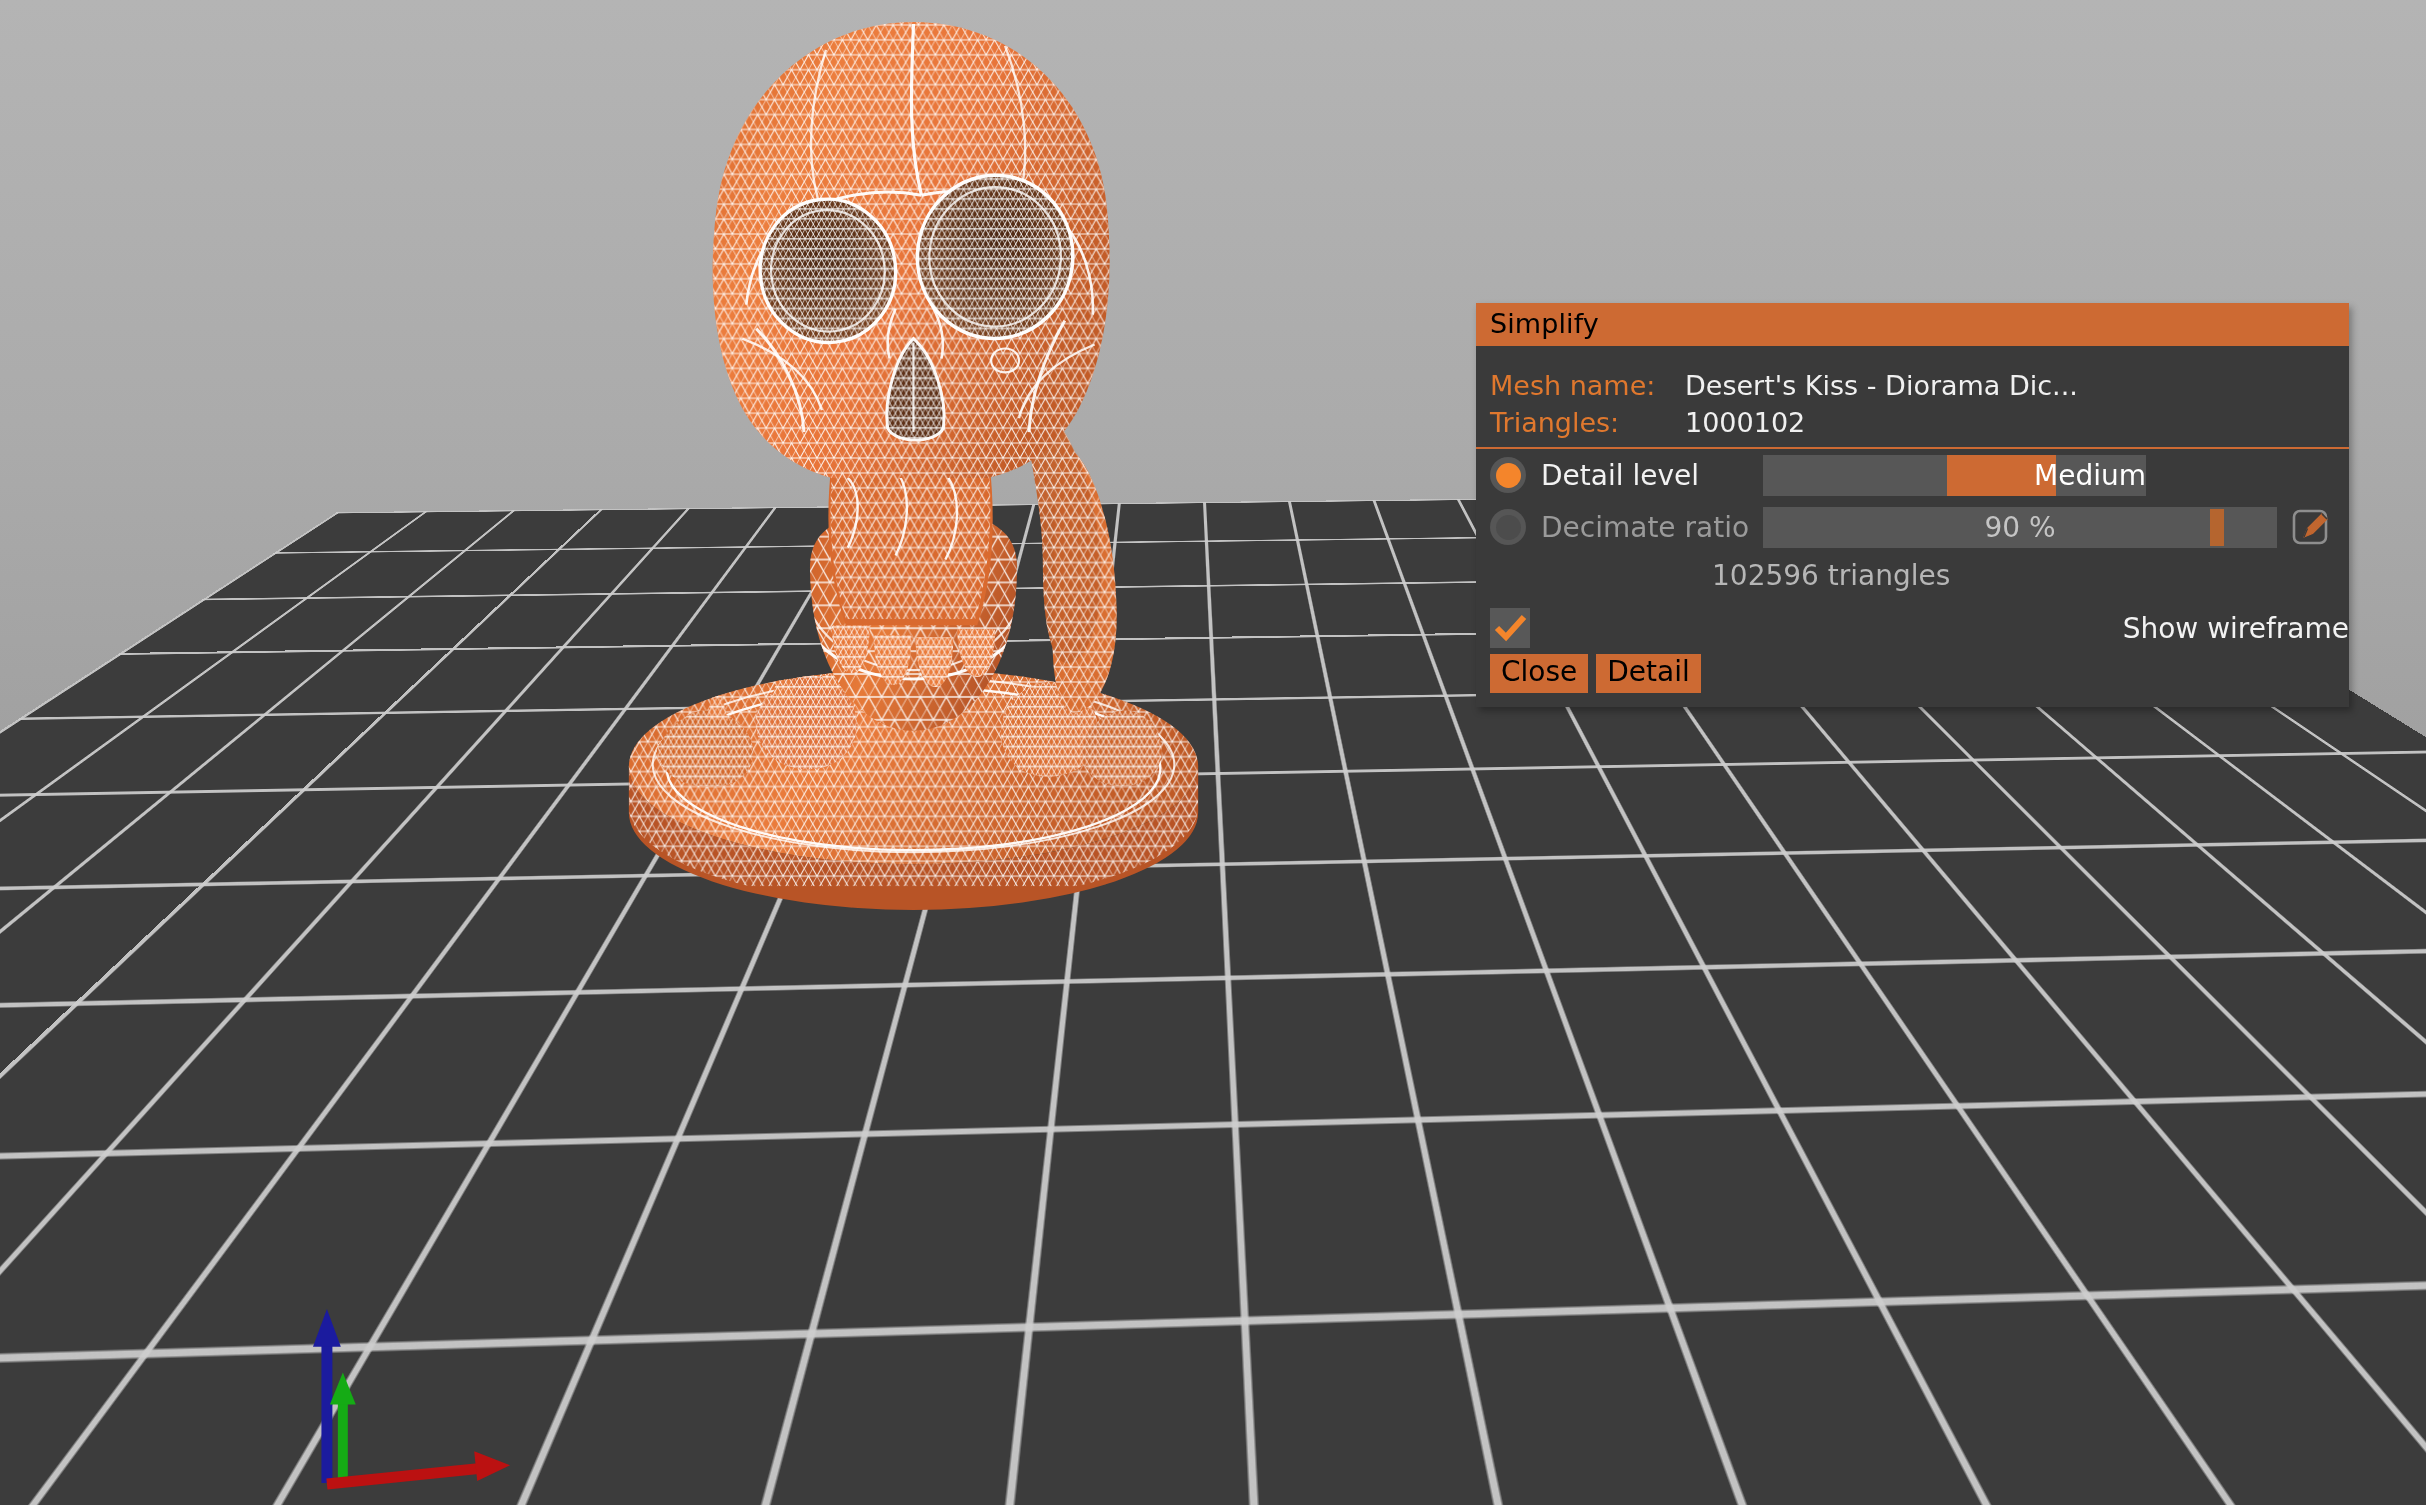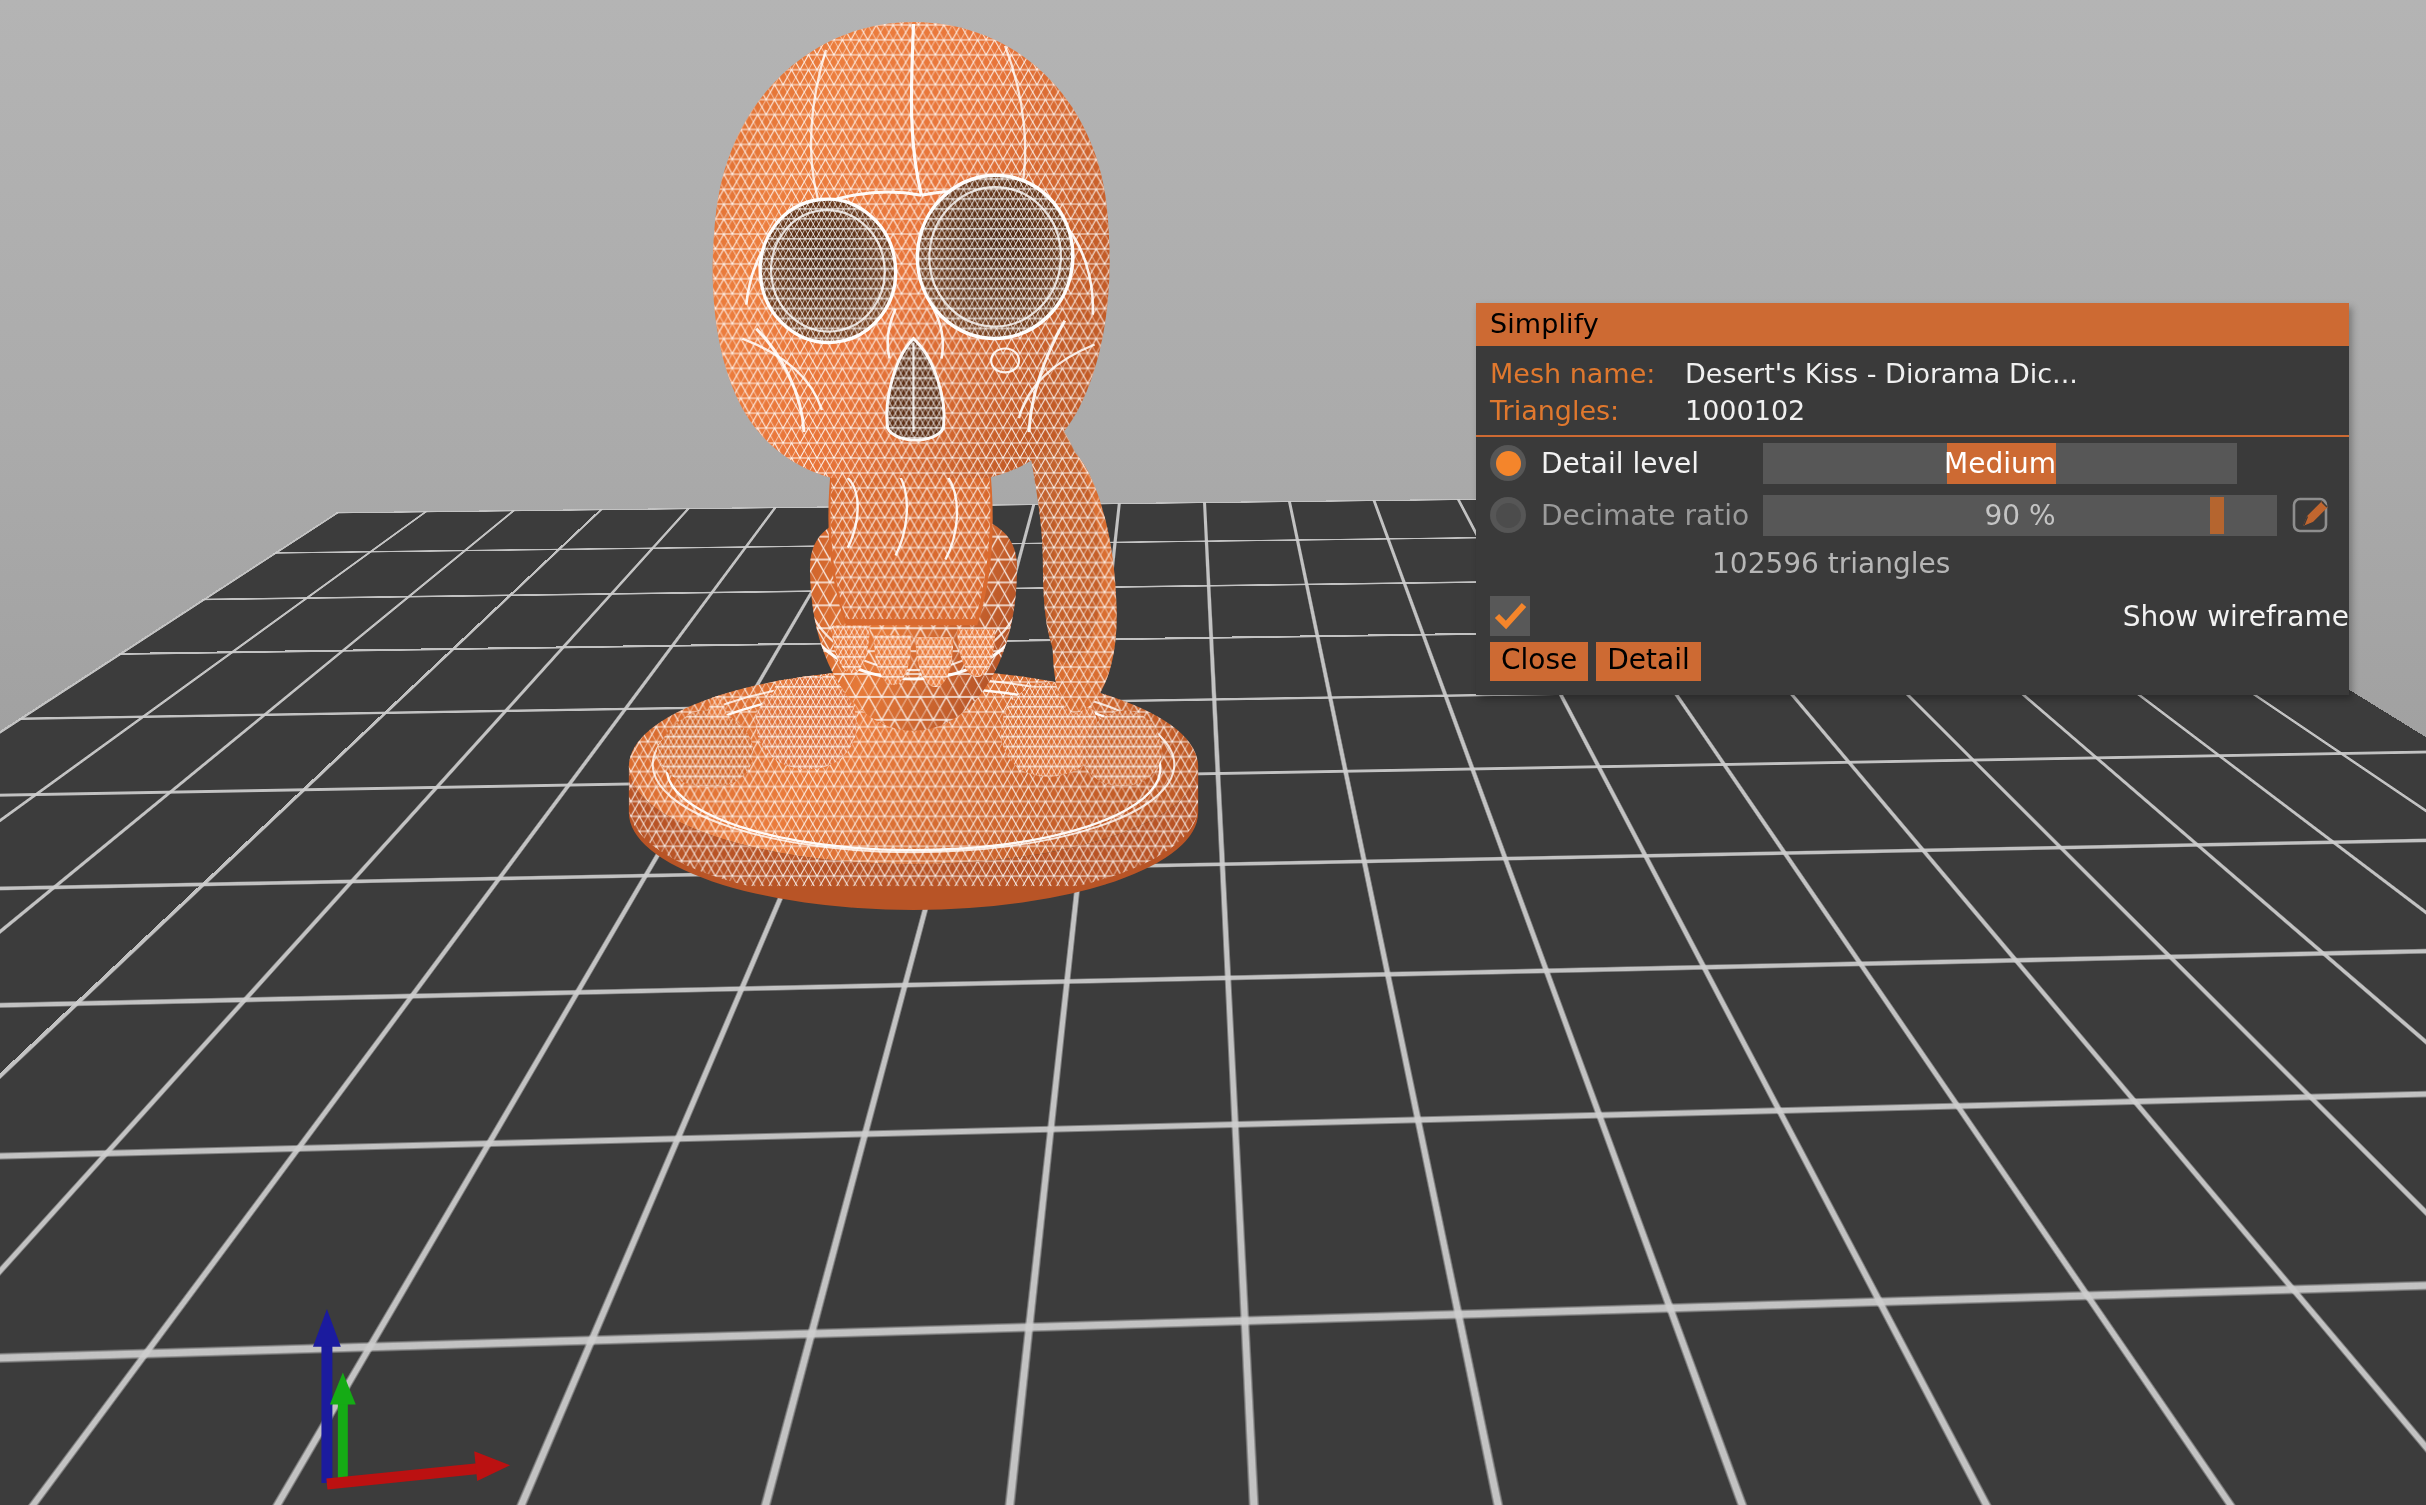--- a/index.html
+++ b/index.html
@@ -88,21 +88,21 @@
     letter-spacing: 0.1px;
   }
   #panel-body { padding: 0 0 0 0; }
 
   .info-row {
     display: flex;
     align-items: baseline;
     padding: 0 0 0 14px;
     line-height: 1.0;
   }
-  .info-row.first { padding-top: 14px; }
+  .info-row.first { padding-top: 14px; margin-top: 12px; }
   .info-row.second { padding-top: 10px; padding-bottom: 11px; }
   .info-label {
     color: #e0782e;
     width: 195px;
     flex: 0 0 195px;
     font-size: 27px;
   }
   .info-value {
     color: #f0f0f0;
     font-size: 27px;
@@ -151,21 +151,21 @@
   
   .slider {
     position: relative;
     height: 41px;
     background: #575757;
     flex: 0 0 auto;
     display: flex;
     align-items: center;
     justify-content: center;
   }
-  #detail-slider { width: 474px; }
+  #detail-slider { width: 383px; justify-content: flex-end; }
   #ratio-slider  { width: 514px; }
 
   .slider-handle-block {
     position: absolute;
     top: 0;
     height: 41px;
     background: #cd6a33;
   }
   .slider-handle-thin {
     position: absolute;

